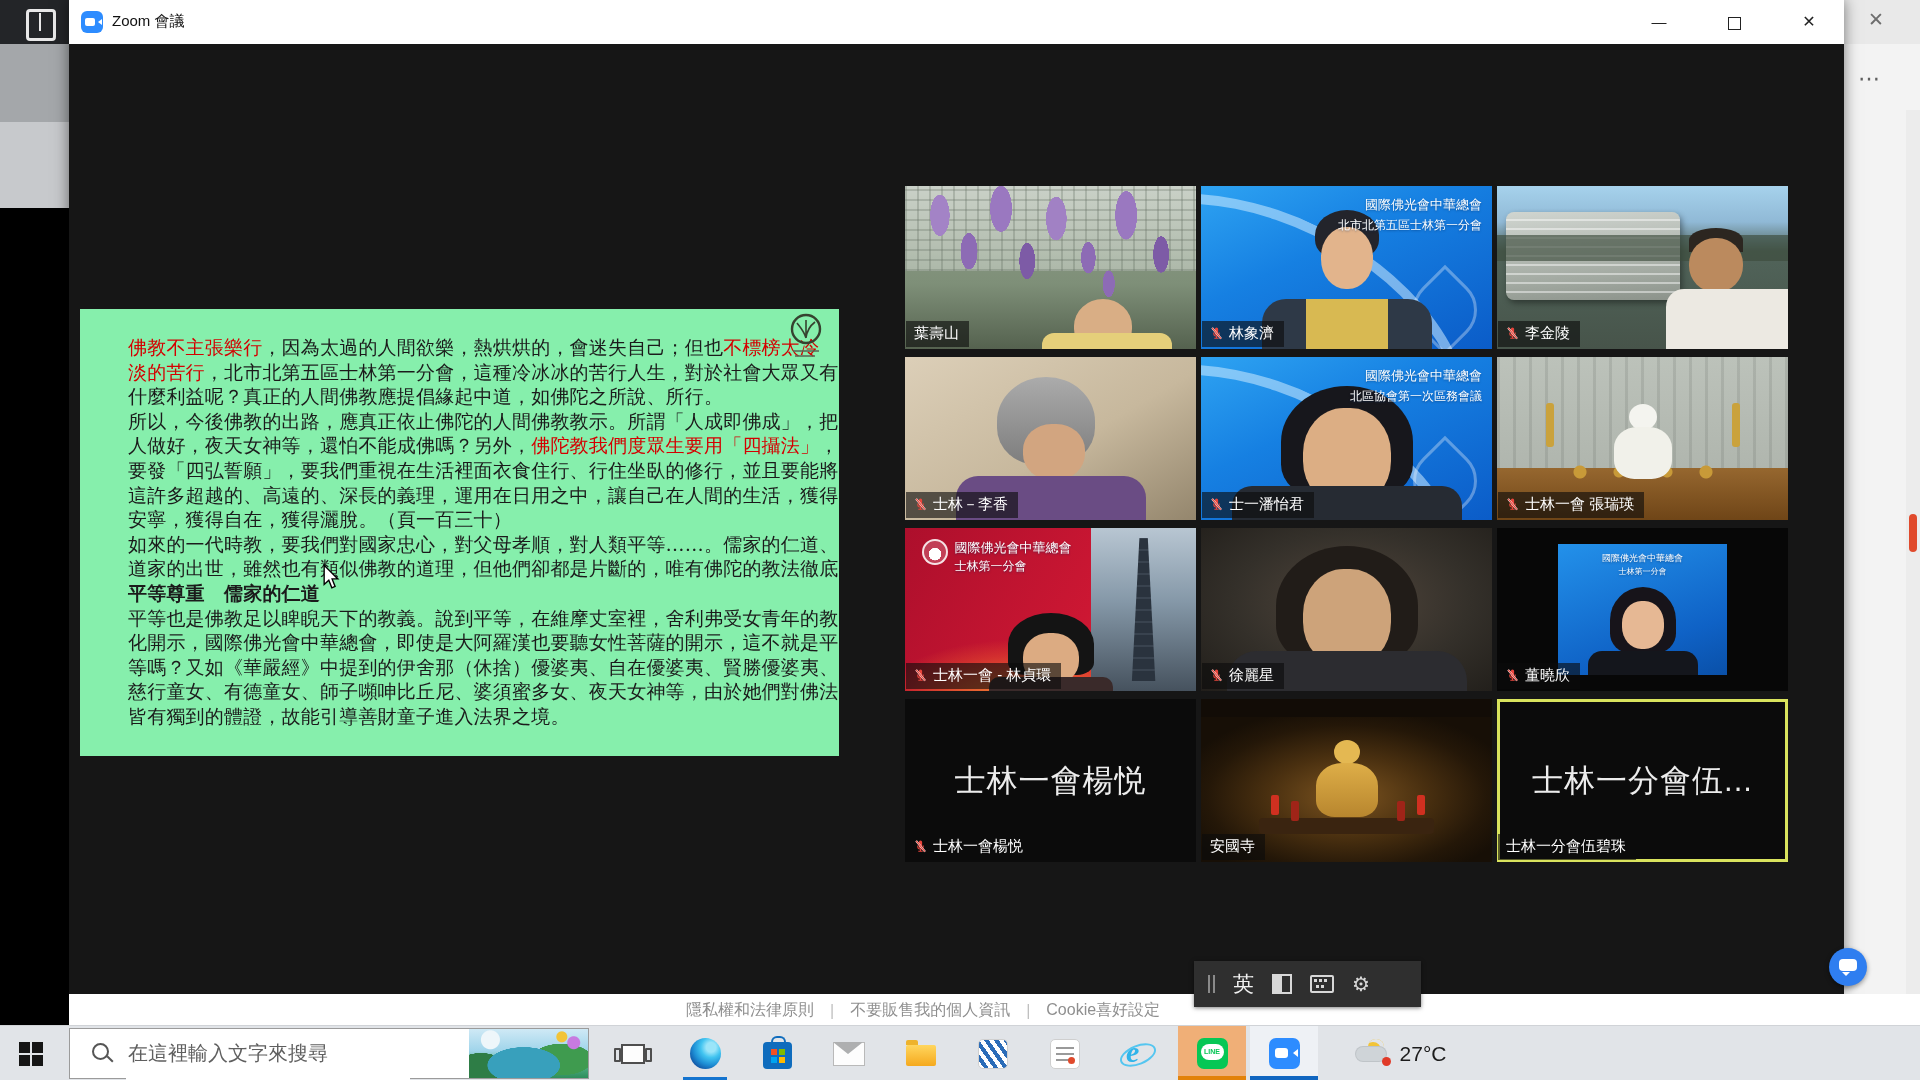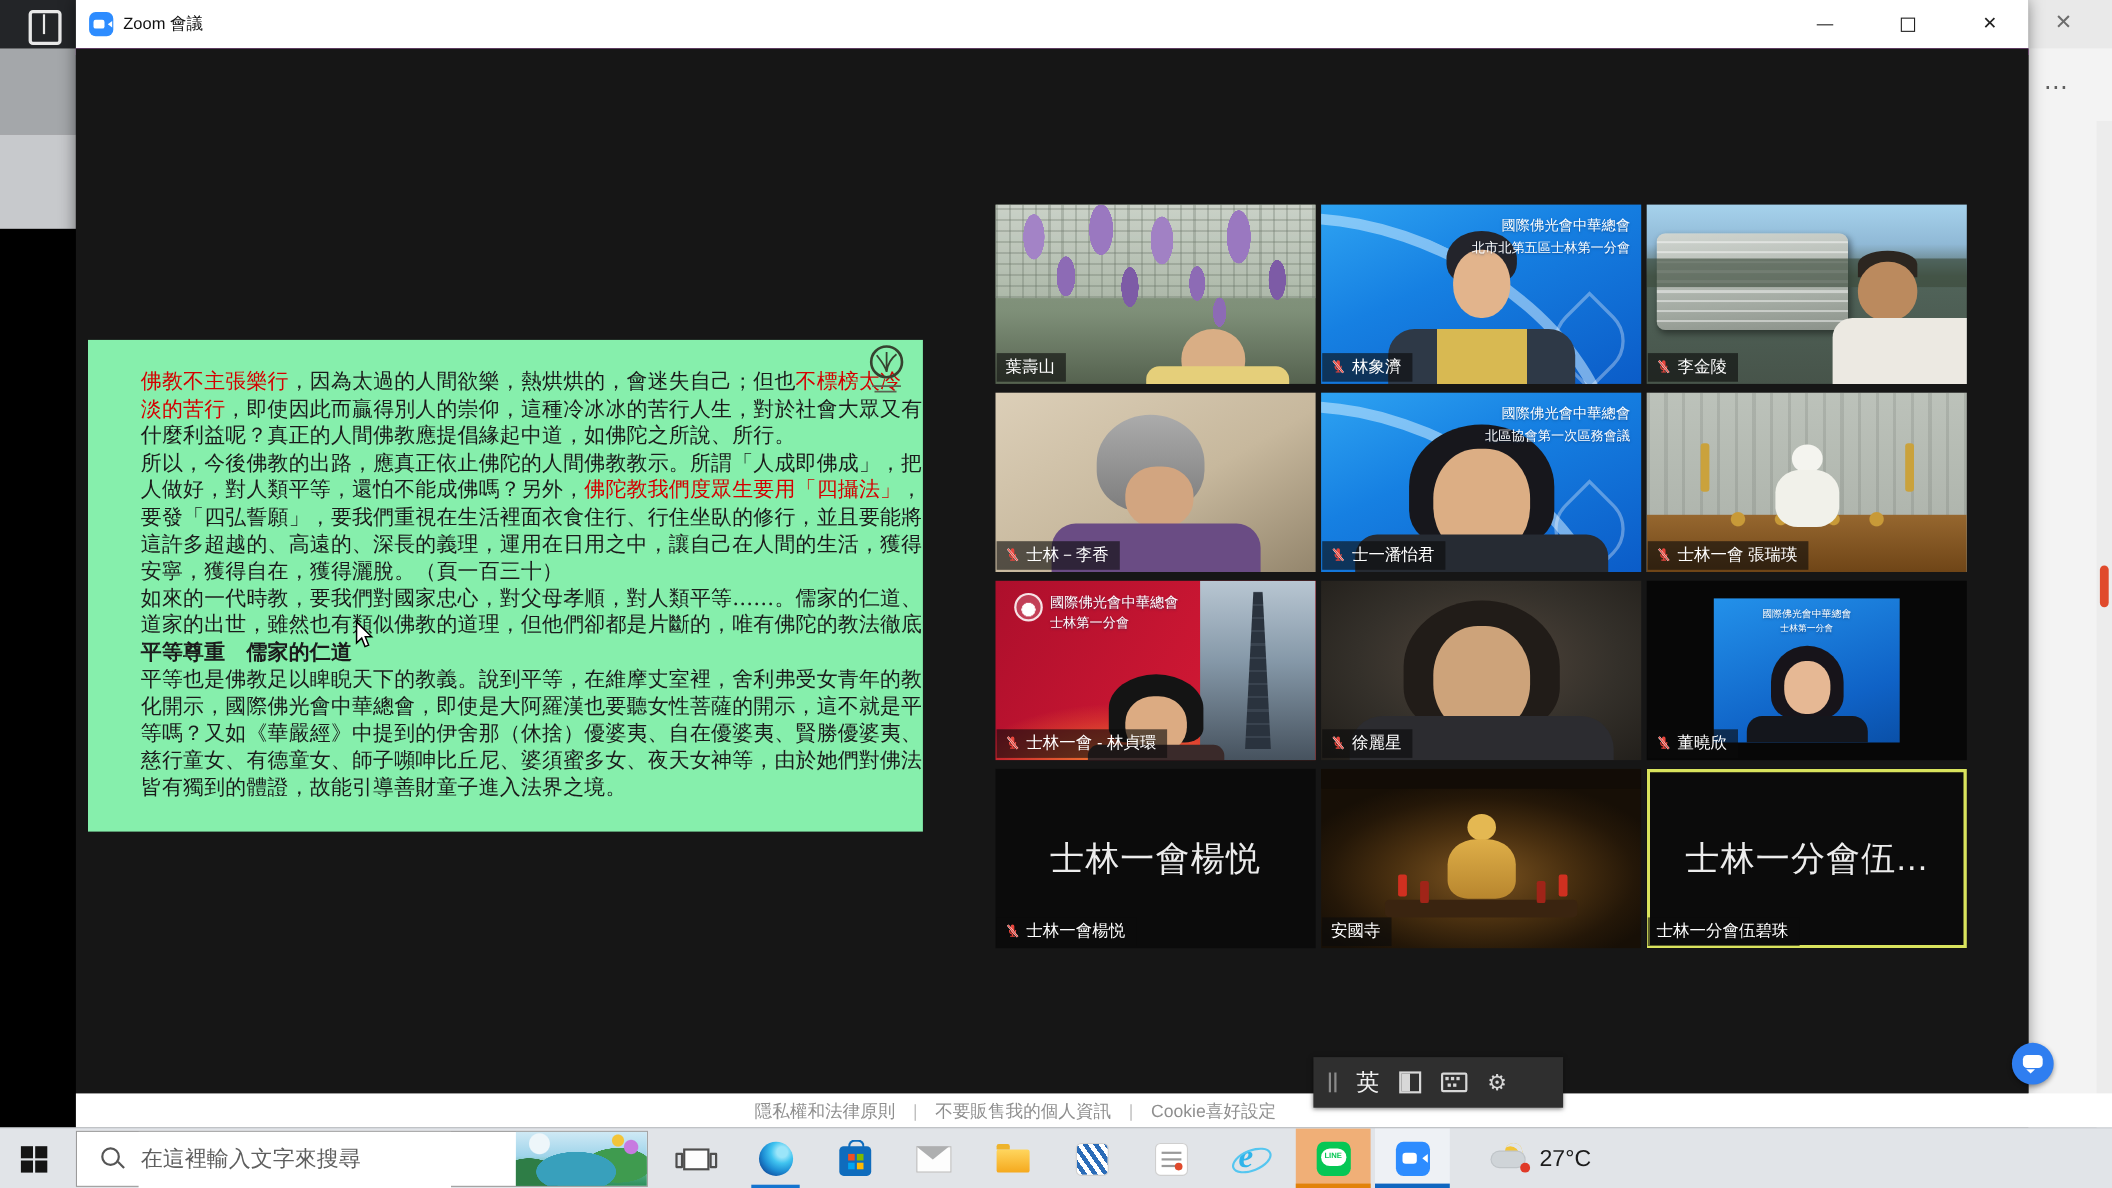--- a/index.html
+++ b/index.html
@@ -158,21 +158,21 @@
   .page-links{position:absolute;left:617px;top:6px;font-size:16px;color:#8f8f8f;display:flex;gap:16px;align-items:center}
   .page-links .sep{color:#c0c0c0}
   
   .taskbar{position:absolute;left:0;top:1025px;width:1920px;height:55px;background:#e1e4e8;z-index:100;border-top:1px solid #d0d3d7;box-sizing:border-box}
   .tb-item{position:absolute;top:0;height:55px;display:flex;align-items:center;justify-content:center}
   .start{left:0;width:60px}
   .win-logo{width:11px;height:11px;background:#151515;box-shadow:13px 0 0 #151515,0 13px 0 #151515,13px 13px 0 #151515;margin:-12px 0 0 -12px}
   .searchbox{position:absolute;left:69px;top:2px;width:520px;height:51px;background:#fff;border:1px solid #9b9b9b;box-sizing:border-box}
   .mag{position:absolute;left:22px;top:14px;width:13px;height:13px;border:2px solid #555;border-radius:50%}
   .mag:before{content:"";position:absolute;left:12px;top:13px;width:8px;height:2px;background:#555;transform:rotate(45deg)}
-  .search-input{position:absolute;left:56px;top:0;width:280px;height:49px;border:0;outline:0;font-size:20px;color:#0369a1;font-family:Liberation Serif, serif}
+  .search-input{position:absolute;left:56px;top:0;width:280px;height:49px;border:0;outline:0;font-size:20px;color:#0369a1;font-family:Liberation Mono, monospace}
   .search-input::placeholder{color:#5f5f5f;opacity:1}
   .search-art{position:absolute;right:0;top:0;width:119px;height:49px;background-image:
     radial-gradient(circle at 78% 16%,#f2c438 0 5px,transparent 6px),
     radial-gradient(circle at 88% 28%,#c77ae0 0 6px,transparent 7px),
     radial-gradient(circle at 18% 22%,#eef6fa 0 9px,transparent 10px),
     radial-gradient(ellipse 60px 30px at 46% 74%,#38a0bc 0 60%,transparent 61%),
     radial-gradient(ellipse 50px 26px at 78% 62%,#3f9b4f 0 60%,transparent 61%),
     radial-gradient(ellipse 46px 30px at 10% 86%,#2e7d46 0 60%,transparent 61%),
     linear-gradient(180deg,#cfe9f5 0%,#9fd4ea 45%,#58b48c 70%,#2e8f5c 100%)}
   .slot{position:absolute;top:0;width:60px;height:55px;display:flex;align-items:center;justify-content:center}
@@ -250,24 +250,24 @@
   <div class="content"></div>
 </div>
 
 <div class="docpage" id="docpage">
   <svg class="seal" viewBox="0 0 44 50">
     <circle cx="21" cy="18" r="14" fill="none" stroke="#36422f" stroke-width="2.4"></circle>
     <path d="M21 27 C19 20 15 16 12 12 M21 27 C22 19 26 14 30 11 M21 27 C21 21 21 15 21 9" stroke="#36422f" stroke-width="1.6" fill="none"></path>
     <path d="M8 40 h26 M10 45 h20" stroke="#5a6452" stroke-width="1.5"></path>
   </svg>
 <div class="doc-line"><span class="seg-red">佛教不主張樂行</span><span class="">，因為太過的人間欲樂，熱烘烘的，會迷失自己；但也</span><span class="seg-red">不標榜太冷</span></div>
-    <div class="doc-line"><span class="seg-red">淡的苦行</span><span class="">，即使因此而贏得別人的崇仰，這種冷冰冰的苦行人生，對於社會大眾又有</span></div>
+    <div class="doc-line"><span class="seg-red">淡的苦行</span><span class="">，北市北第五區士林第一分會，這種冷冰冰的苦行人生，對於社會大眾又有</span></div>
     <div class="doc-line"><span class="">什麼利益呢？真正的人間佛教應提倡緣起中道，如佛陀之所說、所行。</span></div>
     <div class="doc-line"><span class="">所以，今後佛教的出路，應真正依止佛陀的人間佛教教示。所謂「人成即佛成」，把</span></div>
-    <div class="doc-line"><span class="">人做好，對人類平等，還怕不能成佛嗎？另外，</span><span class="seg-red">佛陀教我們度眾生要用「四攝法」</span><span class="">，</span></div>
+    <div class="doc-line"><span class="">人做好，夜天女神等，還怕不能成佛嗎？另外，</span><span class="seg-red">佛陀教我們度眾生要用「四攝法」</span><span class="">，</span></div>
     <div class="doc-line"><span class="">要發「四弘誓願」，要我們重視在生活裡面衣食住行、行住坐臥的修行，並且要能將</span></div>
     <div class="doc-line"><span class="">這許多超越的、高遠的、深長的義理，運用在日用之中，讓自己在人間的生活，獲得</span></div>
     <div class="doc-line"><span class="">安寧，獲得自在，獲得灑脫。（頁一百三十）</span></div>
     <div class="doc-line"><span class="">如來的一代時教，要我們對國家忠心，對父母孝順，對人類平等……。儒家的仁道、</span></div>
     <div class="doc-line"><span class="">道家的出世，雖然也有類似佛教的道理，但他們卻都是片斷的，唯有佛陀的教法徹底</span></div>
     <div class="doc-line"><span class="seg-bold">平等尊重　儒家的仁道</span></div>
     <div class="doc-line"><span class="">平等也是佛教足以睥睨天下的教義。說到平等，在維摩丈室裡，舍利弗受女青年的教</span></div>
     <div class="doc-line"><span class="">化開示，國際佛光會中華總會，即使是大阿羅漢也要聽女性菩薩的開示，這不就是平</span></div>
     <div class="doc-line"><span class="">等嗎？又如《華嚴經》中提到的伊舍那（休捨）優婆夷、自在優婆夷、賢勝優婆夷、</span></div>
     <div class="doc-line"><span class="">慈行童女、有德童女、師子嚬呻比丘尼、婆須蜜多女、夜天女神等，由於她們對佛法</span></div>

